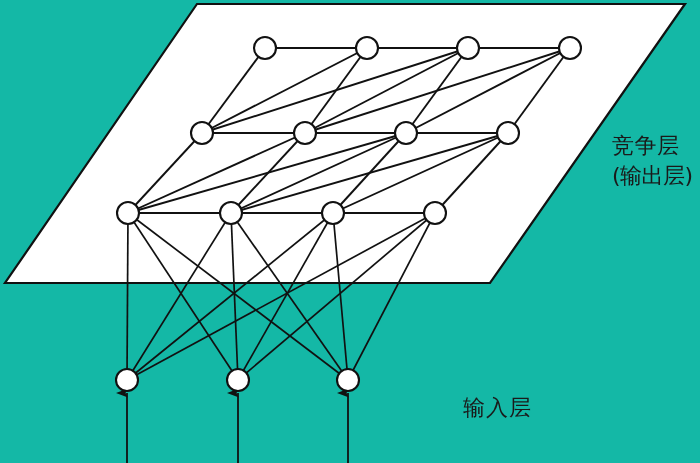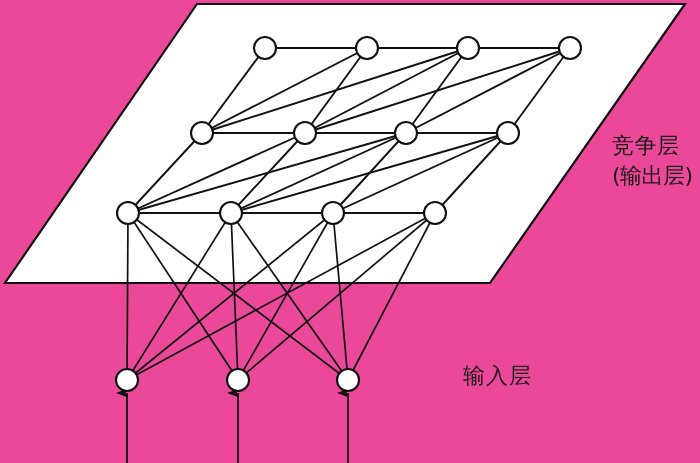--- a/index.html
+++ b/index.html
@@ -7,21 +7,21 @@
     padding: 0;
     background: #ffffff;
   }
   body {
     font-family: "Liberation Sans", sans-serif;
   }
   #canvas {
     position: relative;
     width: 700px;
     height: 463px;
-    background: #ec4899;
+    background: #14b8a6;
     overflow: hidden;
   }
   #diagram {
     position: absolute;
     left: 0;
     top: 0;
     width: 700px;
     height: 463px;
   }
   .label {
@@ -38,21 +38,21 @@
     font-size: 22px;
     letter-spacing: 0.5px;
   }
   #label-competitive .l2 {
     display: block;
     margin-top: 4px;
     letter-spacing: -0.5px;
   }
   #label-input {
     left: 463px;
-    top: 363px;
+    top: 395px;
     font-size: 22px;
     letter-spacing: 1px;
   }
 </style>
 </head>
 <body>
 
 <div id="canvas">
 
   <svg id="diagram" viewBox="0 0 700 463" xmlns="http://www.w3.org/2000/svg">

